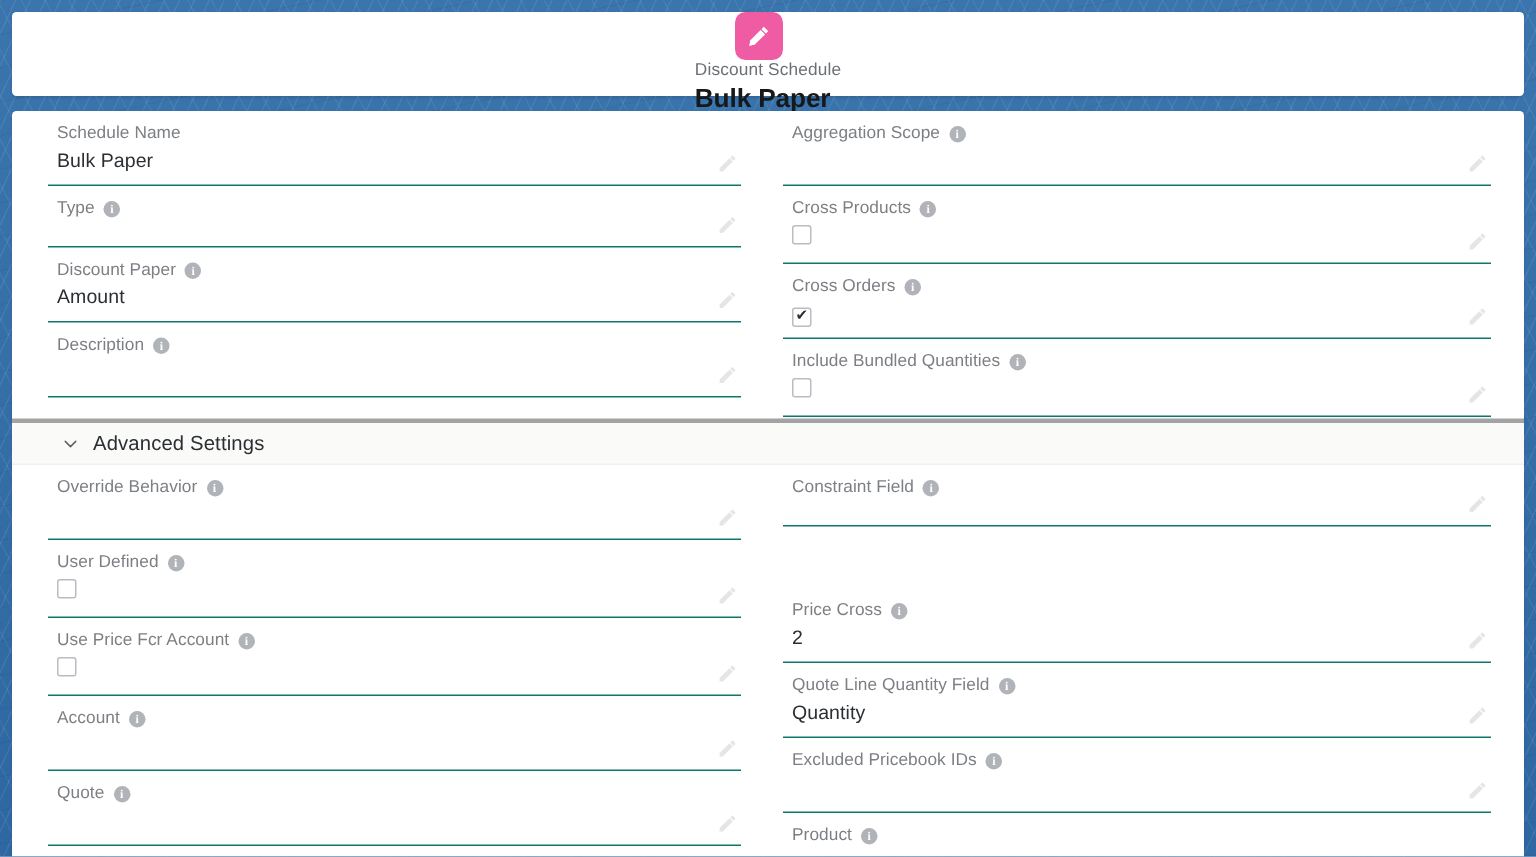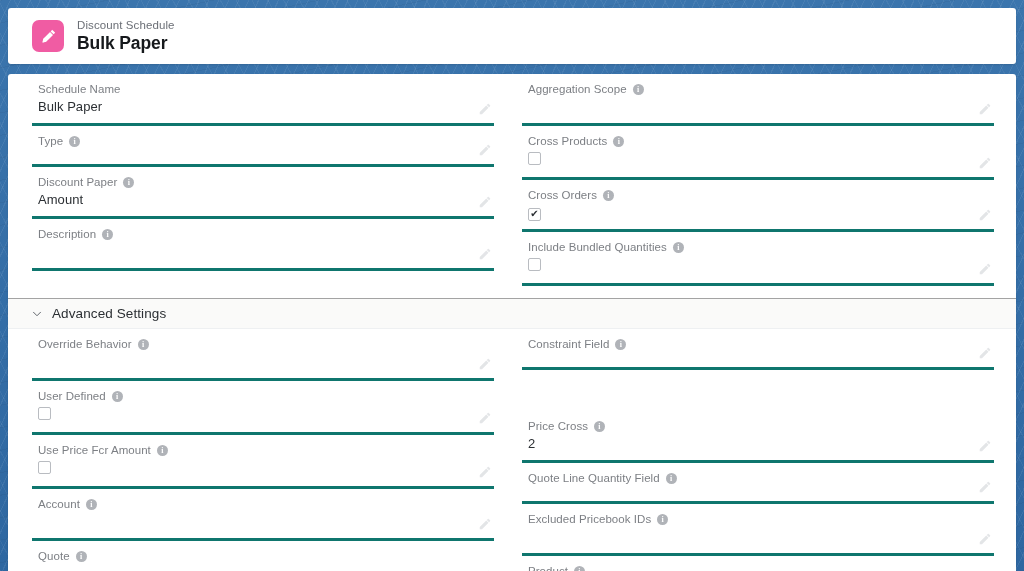--- a/index.html
+++ b/index.html
@@ -39,21 +39,22 @@
     position: absolute;
     left: 8px;
     top: 8px;
     width: 1008px;
     height: 56px;
     background: #fff;
     border-radius: 3px;
     box-shadow: 0 1px 2px rgba(0,0,0,0.12);
     display: flex;
     align-items: center;
-    padding: 0 24px;
+    padding: 0 14px;
+    flex-direction: column;
   }
 
   .record-icon {
     width: 32px;
     height: 32px;
     border-radius: 7px;
     background: #f05ca3;
     flex: 0 0 auto;
     display: flex;
     align-items: center;
@@ -97,21 +98,21 @@
   .col {
     width: 50%;
     padding: 0 22px;
   }
   .col.left  { padding-left: 24px; padding-right: 18px; }
   .col.right { padding-left: 10px; }
 
   
   .field {
     position: relative;
-    border-bottom: 3px solid #0f766e;
+    border-bottom: 1px solid #0f766e;
     padding: 8px 26px 7px 6px;
     min-height: 41px;
   }
   .field.blank-gap { border-bottom: none; min-height: 41px; }
 
   .field-label {
     font-size: 11.5px;
     color: #7c7f84;
     line-height: 15px;
     letter-spacing: 0.05px;
@@ -171,27 +172,27 @@
     bottom: 7px;
     width: 14px;
     height: 14px;
     opacity: 0.5;
   }
   .pencil svg { display: block; }
 
   
   .section-bar {
     background: #fafaf9;
-    border-top: 1px solid #a3a3a3;
+    border-top: 3px solid #a3a3a3;
     border-bottom: 1px solid #eef0f2;
     height: 31px;
     display: flex;
     align-items: center;
-    padding-left: 22px;
-    margin-top: 12px;
+    padding-left: 32px;
+    margin-top: 1px;
   }
   .chevron {
     width: 13px;
     height: 13px;
     margin-right: 9px;
     color: #5a5f66;
     display: inline-flex;
     align-items: center;
     justify-content: center;
   }
@@ -379,21 +380,21 @@
           </div>
           <span class="pencil">
             <svg width="14" height="14" viewBox="0 0 24 24">
                 <path d="M3 17.2V21h3.8L18 9.8l-3.8-3.8zM20.7 7.1c.4-.4.4-1 0-1.4l-2.4-2.4c-.4-.4-1-.4-1.4 0l-1.8 1.8 3.8 3.8z" fill="#c9ccd1"></path>
               </svg>
           </span>
         </div>
 
         <div class="field">
           <div class="field-label">
-            <span>Use Price Fcr Amount</span>
+            <span>Use Price Fcr Account</span>
             <span class="info-icon">i</span>
           </div>
           <div class="field-value">
             <span class="cbx"></span>
           </div>
           <span class="pencil">
             <svg width="14" height="14" viewBox="0 0 24 24">
                 <path d="M3 17.2V21h3.8L18 9.8l-3.8-3.8zM20.7 7.1c.4-.4.4-1 0-1.4l-2.4-2.4c-.4-.4-1-.4-1.4 0l-1.8 1.8 3.8 3.8z" fill="#c9ccd1"></path>
               </svg>
           </span>
@@ -465,20 +466,21 @@
                 <path d="M3 17.2V21h3.8L18 9.8l-3.8-3.8zM20.7 7.1c.4-.4.4-1 0-1.4l-2.4-2.4c-.4-.4-1-.4-1.4 0l-1.8 1.8 3.8 3.8z" fill="#c9ccd1"></path>
               </svg>
           </span>
         </div>
 
         <div class="field">
           <div class="field-label">
             <span>Quote Line Quantity Field</span>
             <span class="info-icon">i</span>
           </div>
+          <div class="field-value">Quantity</div>
           <span class="pencil">
             <svg width="14" height="14" viewBox="0 0 24 24">
                 <path d="M3 17.2V21h3.8L18 9.8l-3.8-3.8zM20.7 7.1c.4-.4.4-1 0-1.4l-2.4-2.4c-.4-.4-1-.4-1.4 0l-1.8 1.8 3.8 3.8z" fill="#c9ccd1"></path>
               </svg>
           </span>
         </div>
 
         <div class="field">
           <div class="field-label">
             <span>Excluded Pricebook IDs</span>

